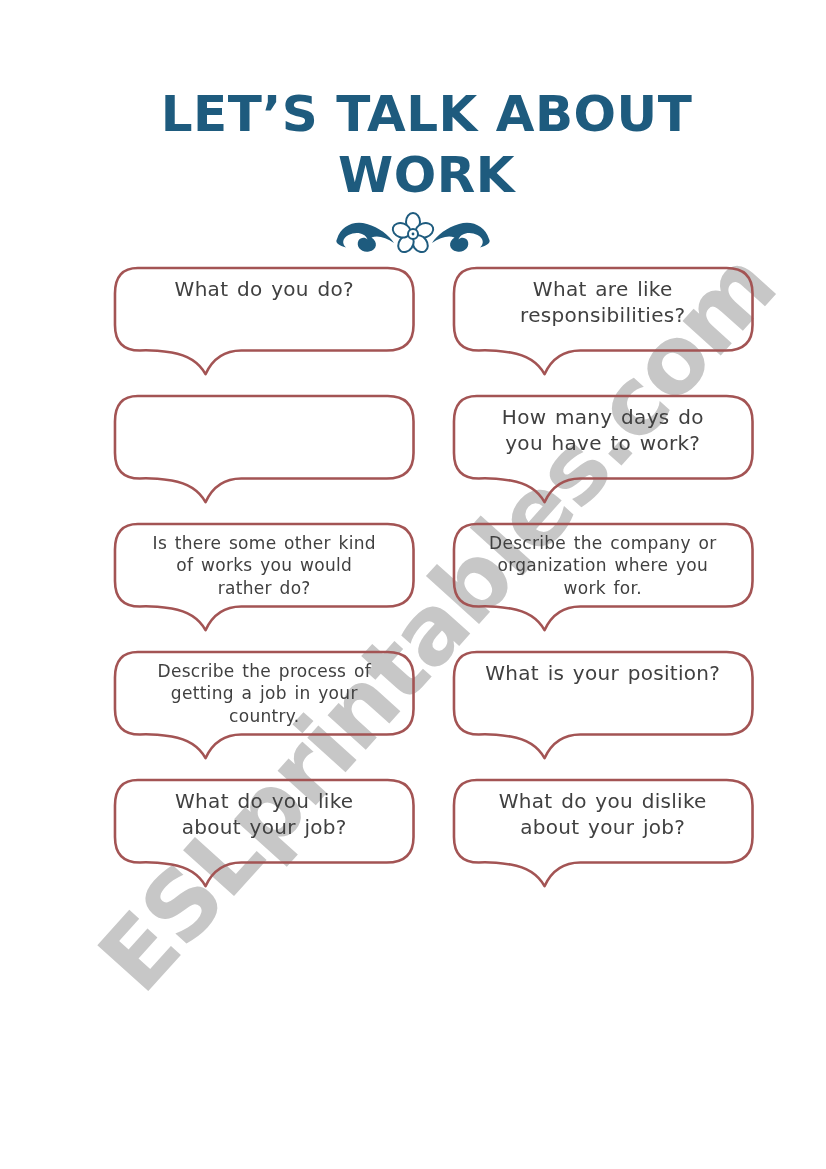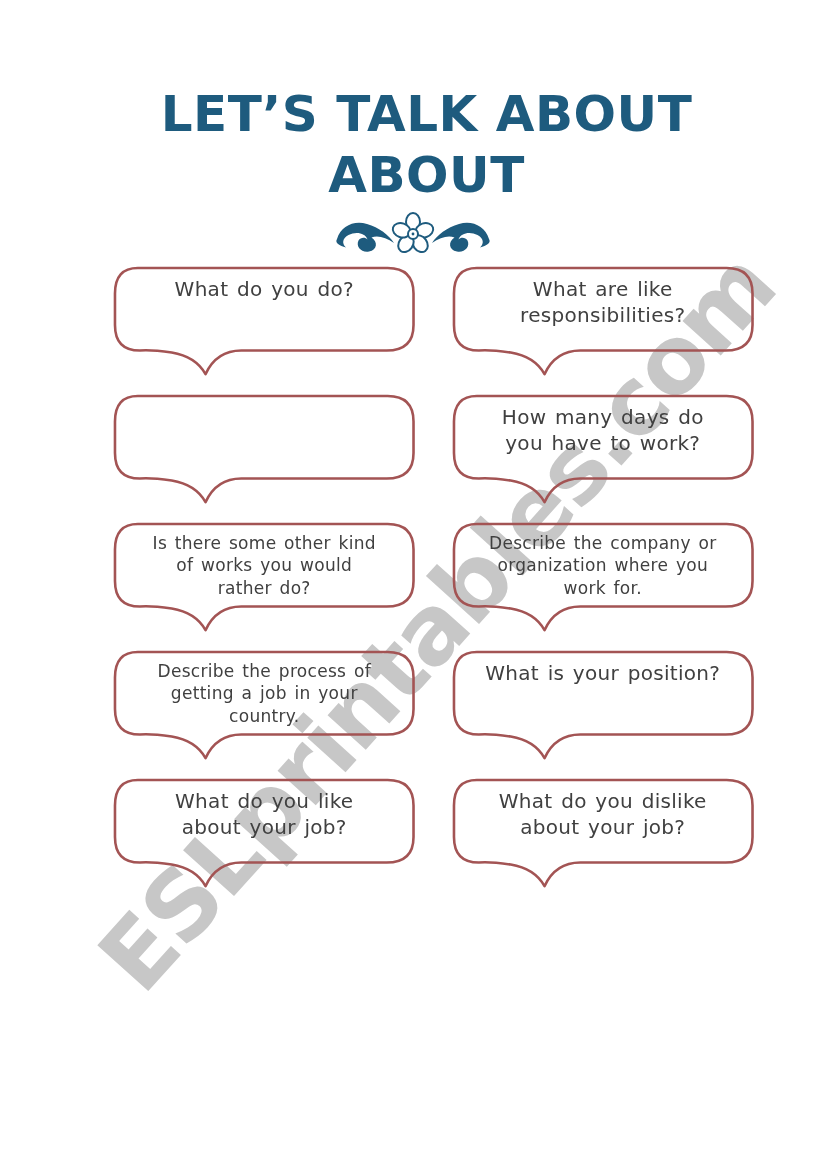--- a/index.html
+++ b/index.html
@@ -82,21 +82,21 @@
   .bubble .q.small { font-size: 17px; line-height: 1.32; }
 </style>
 </head>
 <body>
 
 <div class="watermark">ESLprintables.com</div>
 
 <div class="page-header">
   <div class="page-title">
     <span>LET’S TALK ABOUT</span>
-    <span>ABOUT</span>
+    <span>WORK</span>
   </div>
   <div class="ornament">
     <svg width="160" height="44" viewBox="0 0 160 44" aria-hidden="true">
       <g fill="#1e5b7e">
         <path d="M4,27 C8,14 21,8 34,12 C46,15.5 56,23 61,31 C53,25 44,23 38.5,25.5 C45,29.5 44.5,38 36,39.5 C28.5,41 22.5,34.5 25.5,28.5 C27.5,25 32.5,25 34.5,27.5 C32.5,21 23,19 15.5,23 C9.5,26 8.5,31.5 13,35.5 C6.5,33.5 1.5,31 4,27 Z"></path>
         <path transform="translate(160,0) scale(-1,1)" d="M4,27 C8,14 21,8 34,12 C46,15.5 56,23 61,31 C53,25 44,23 38.5,25.5 C45,29.5 44.5,38 36,39.5 C28.5,41 22.5,34.5 25.5,28.5 C27.5,25 32.5,25 34.5,27.5 C32.5,21 23,19 15.5,23 C9.5,26 8.5,31.5 13,35.5 C6.5,33.5 1.5,31 4,27 Z"></path>
       </g>
       <g stroke="#1e5b7e" stroke-width="2" fill="#ffffff">
         <ellipse cx="80" cy="10" rx="7" ry="9" transform="rotate(0 80 22)"></ellipse>
         <ellipse cx="80" cy="10" rx="7" ry="9" transform="rotate(72 80 22)"></ellipse>

